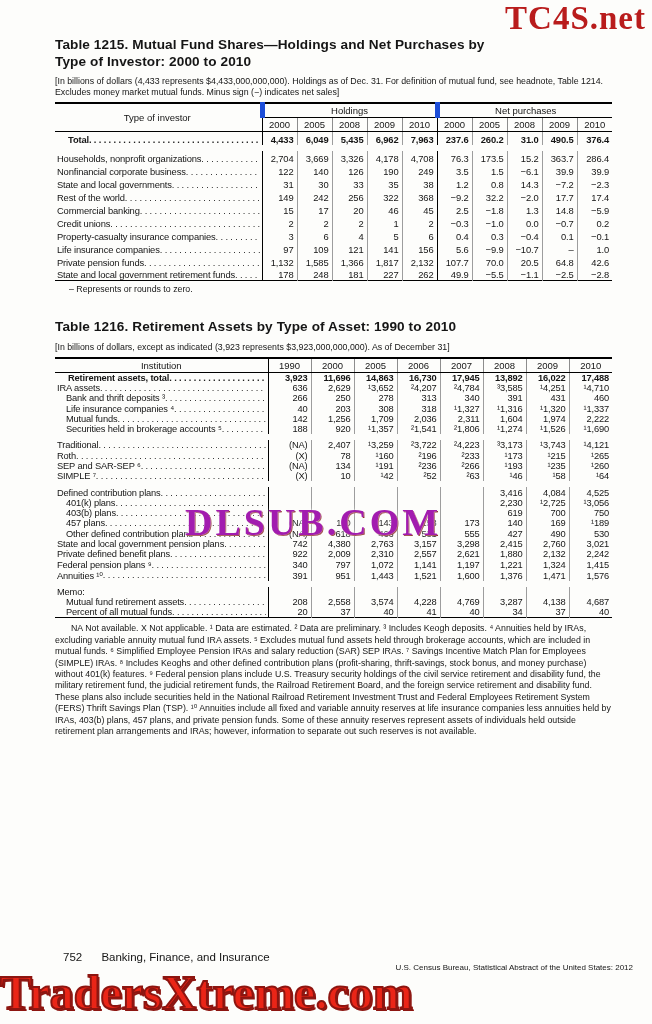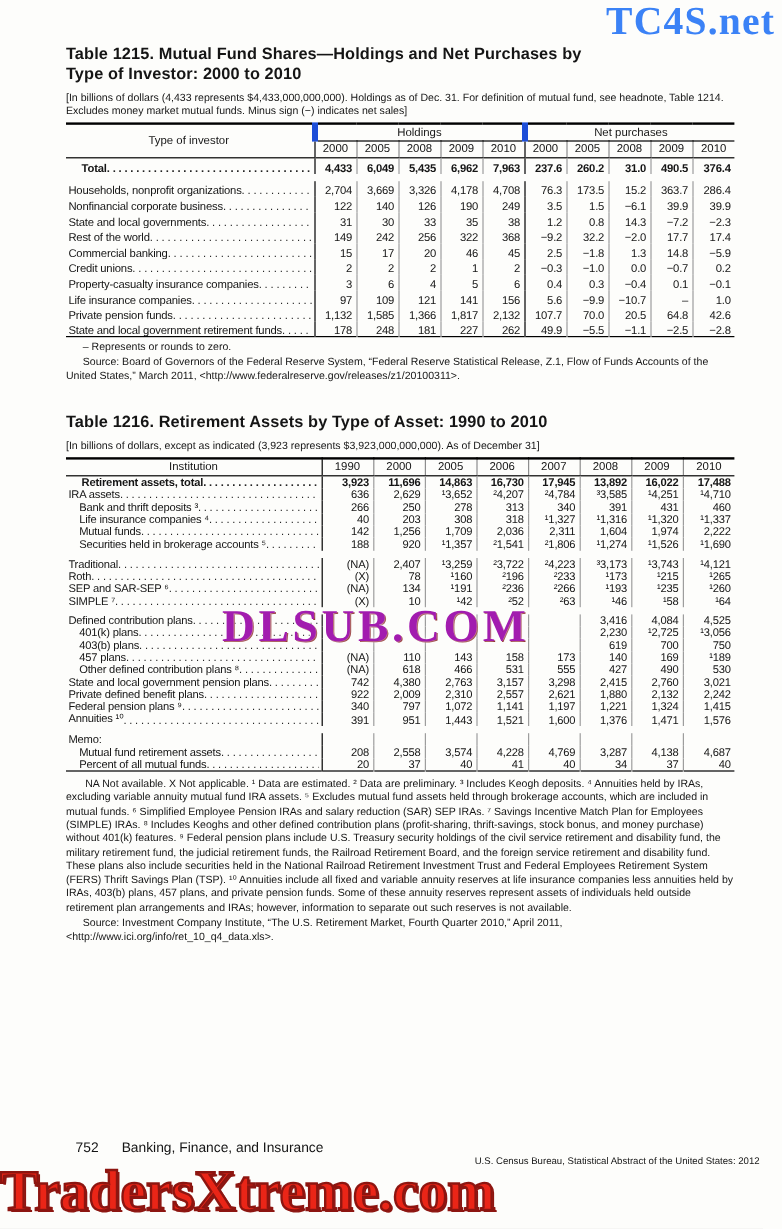--- a/index.html
+++ b/index.html
@@ -1,21 +1,21 @@
 <!DOCTYPE html>
 <html><head>
 <meta charset="utf-8">
 <style>
   *{box-sizing:border-box;margin:0;padding:0}
   html,body{background:#e9e9e9}
   .page{position:relative;width:652px;height:1024px;background:#fdfdfb;font-family:"Liberation Sans","DejaVu Sans",sans-serif;color:#151515;overflow:hidden;margin:0}
   .content{padding:36px 40px 0 55px}
 
   
-  .wm-top{position:absolute;top:0;right:6px;font-family:"Liberation Serif","DejaVu Serif",serif;font-weight:bold;font-size:33px;color:#3b82f6;letter-spacing:1px;z-index:4}
+  .wm-top{position:absolute;top:0;right:6px;font-family:"Liberation Serif","DejaVu Serif",serif;font-weight:bold;font-size:33px;color:#b91c1c;letter-spacing:1px;z-index:4}
   .wm-mid{position:absolute;top:500px;left:185px;font-family:"Liberation Serif","DejaVu Serif",serif;font-weight:bold;font-size:38px;color:#a21caf;letter-spacing:3px;z-index:6;
           text-shadow:0 0 2px rgba(255,255,255,.9),0 0 6px rgba(255,255,255,.55),1px 1px 0 #7e0a0a}
   .wm-bottom{position:absolute;bottom:4px;left:0;right:0;text-align:left;font-family:"Liberation Serif","DejaVu Serif",serif;font-weight:bold;font-size:48px;color:#ea2517;
           letter-spacing:0;z-index:6;-webkit-text-stroke:2px #8d1510;text-shadow:0 0 1px #ffffff,2px 2px 0 #8d1510}
 
   
   .tbl-title{font-size:13.6px;font-weight:bold;line-height:1.26;letter-spacing:.1px;max-width:462px;margin-bottom:6px}
   .tbl-note{font-size:8.8px;line-height:1.26;margin-bottom:4px}
 
   
@@ -27,21 +27,21 @@
   th.grp{border-left:5px solid #1d4ed8;border-bottom:1px solid #000}
   th.yr{border-left:1px solid #8d8d8d;border-bottom:1px solid #000}
   th.yr.cfirst,th.yr.cgrp{border-left-color:#000}
 
   tbody td{padding:0 3px 0 0;vertical-align:bottom;white-space:nowrap}
   .t1215 tbody td{font-size:9.4px;height:13px;letter-spacing:-.15px}
   .t1216 tbody td{font-size:9.3px;height:10.3px;letter-spacing:-.15px}
   td.num{text-align:right;border-left:1px solid #9d9d9d}
   td.num.cfirst,td.num.cgrp{border-left-color:#000}
   td.stub{padding:0 2px}
-  .stubwrap{display:flex;align-items:flex-end;overflow:hidden}
+  .stubwrap{display:flex;align-items:flex-start;overflow:hidden}
   .lab{white-space:nowrap}
   .ind1 .lab{padding-left:9px}
   .boldrow td{font-weight:bold}
   .boldrow .lab{padding-left:11px}
   .dots{flex:1 1 auto;overflow:hidden;white-space:nowrap;min-width:6px;color:#222}
   .dots::after{content:" . . . . . . . . . . . . . . . . . . . . . . . . . . . . . . . . . . . . . . . . . . . . . . . . . . . ."}
   tr.spacer td{height:6px;border-left:none}
 
   .fn{font-size:8.8px;margin-top:3px;padding-left:14px}
   .src{font-size:8.8px;line-height:1.28;margin-top:2px;text-indent:14px;max-width:557px}
@@ -283,21 +283,20 @@
               <td class="num">262</td>
               <td class="num cgrp">49.9</td>
               <td class="num">−5.5</td>
               <td class="num">−1.1</td>
               <td class="num">−2.5</td>
               <td class="num">−2.8</td>
             </tr>
           </tbody>
       </table>
       <p class="fn">– Represents or rounds to zero.</p>
-      <p class="src">Source: Board of Governors of the Federal Reserve System, “Federal Reserve Statistical Release, Z.1, Flow of Funds Accounts of the United States,” March 2011, &lt;http://www.federalreserve.gov/releases/z1/20100311&gt;.</p>
     </section>
 
     <section class="sec2">
       <h2 class="tbl-title">Table 1216. Retirement Assets by Type of Asset: 1990 to 2010</h2>
       <p class="tbl-note">[In billions of dollars, except as indicated (3,923 represents $3,923,000,000,000). As of December 31]</p>
       <table class="data t1216">
         <thead>
           <tr id="t1216-years">
             <th class="stub-h">Institution</th>
           <th class="yr cfirst">1990</th>
@@ -667,21 +666,20 @@
               <td class="num">40</td>
               <td class="num">41</td>
               <td class="num">40</td>
               <td class="num">34</td>
               <td class="num">37</td>
               <td class="num">40</td>
             </tr>
           </tbody>
       </table>
       <p class="fns">NA Not available. X Not applicable. ¹ Data are estimated. ² Data are preliminary. ³ Includes Keogh deposits. ⁴ Annuities held by IRAs, excluding variable annuity mutual fund IRA assets. ⁵ Excludes mutual fund assets held through brokerage accounts, which are included in mutual funds. ⁶ Simplified Employee Pension IRAs and salary reduction (SAR) SEP IRAs. ⁷ Savings Incentive Match Plan for Employees (SIMPLE) IRAs. ⁸ Includes Keoghs and other defined contribution plans (profit-sharing, thrift-savings, stock bonus, and money purchase) without 401(k) features. ⁹ Federal pension plans include U.S. Treasury security holdings of the civil service retirement and disability fund, the military retirement fund, the judicial retirement funds, the Railroad Retirement Board, and the foreign service retirement and disability fund. These plans also include securities held in the National Railroad Retirement Investment Trust and Federal Employees Retirement System (FERS) Thrift Savings Plan (TSP). ¹⁰ Annuities include all fixed and variable annuity reserves at life insurance companies less annuities held by IRAs, 403(b) plans, 457 plans, and private pension funds. Some of these annuity reserves represent assets of individuals held outside retirement plan arrangements and IRAs; however, information to separate out such reserves is not available.</p>
-      <p class="src">Source: Investment Company Institute, “The U.S. Retirement Market, Fourth Quarter 2010,” April 2011, &lt;http://www.ici.org/info/ret_10_q4_data.xls&gt;.</p>
     </section>
 
   </div>
 
   <div class="wm-mid">DLSUB.COM</div>
 
   <div class="footer-left">
     <span class="pg-num">752</span>
     <span>Banking, Finance, and Insurance</span>
   </div>

